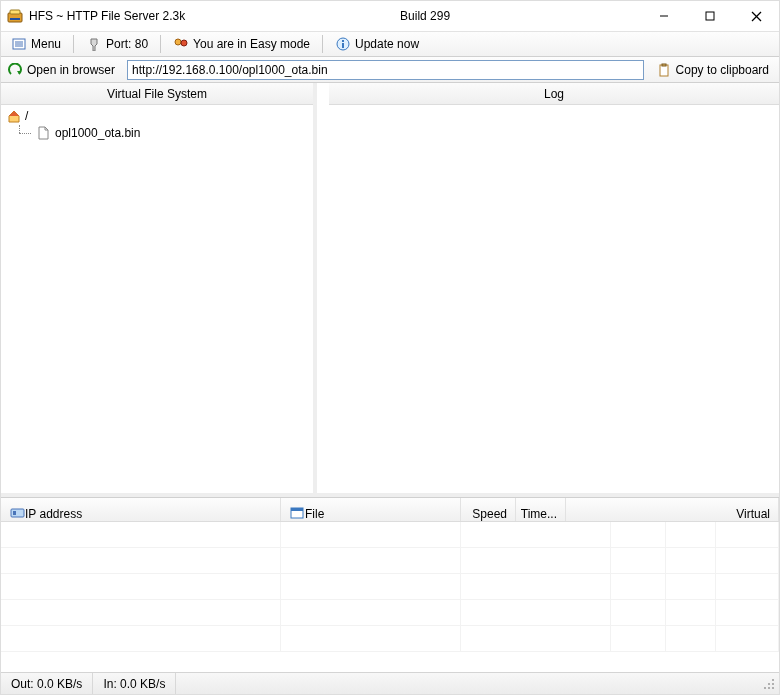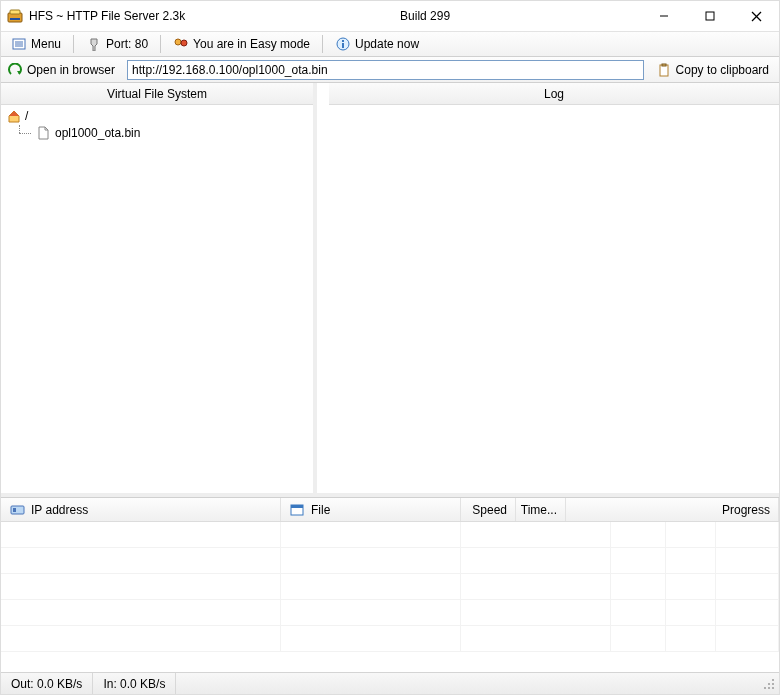--- a/index.html
+++ b/index.html
@@ -119,21 +119,21 @@
   display: flex; flex-direction: column;
   border-top: 1px solid #d0d0d0;
 }
 .grid-head {
   height: 24px;
   display: flex;
   background: linear-gradient(#fdfdfd,#f0f0f0);
   border-bottom: 1px solid #dcdcdc;
 }
 .gh {
-  display: flex; align-items: center; gap: 6px;
+  display: flex; align-items: flex-end; 
   border-right: 1px solid #e2e2e2;
   padding: 0 8px;
   font-size: 12px;
 }
 .gh.ip { width: 280px; }
 .gh.file { width: 180px; }
 .gh.status { width: 150px; justify-content: center; }
 .gh.speed { width: 55px; justify-content: flex-end; }
 .gh.timel { width: 50px; justify-content: flex-end; }
 .gh.prog { flex: 1; justify-content: flex-end; }
@@ -305,21 +305,21 @@
       </span>
       <span>File</span>
     </div>
     <div class="gh speed">
       <span>Speed</span>
     </div>
     <div class="gh timel">
       <span>Time...</span>
     </div>
     <div class="gh prog">
-      <span>Progress</span>
+      <span>Virtual</span>
     </div>
   </div>
   <div class="grid-body">
     <div class="grid-row">
       <div style="width:280px"></div>
         <div style="width:180px"></div>
         <div style="width:150px"></div>
         <div style="width:55px"></div>
         <div style="width:50px"></div>
         <div style="flex:1"></div>

